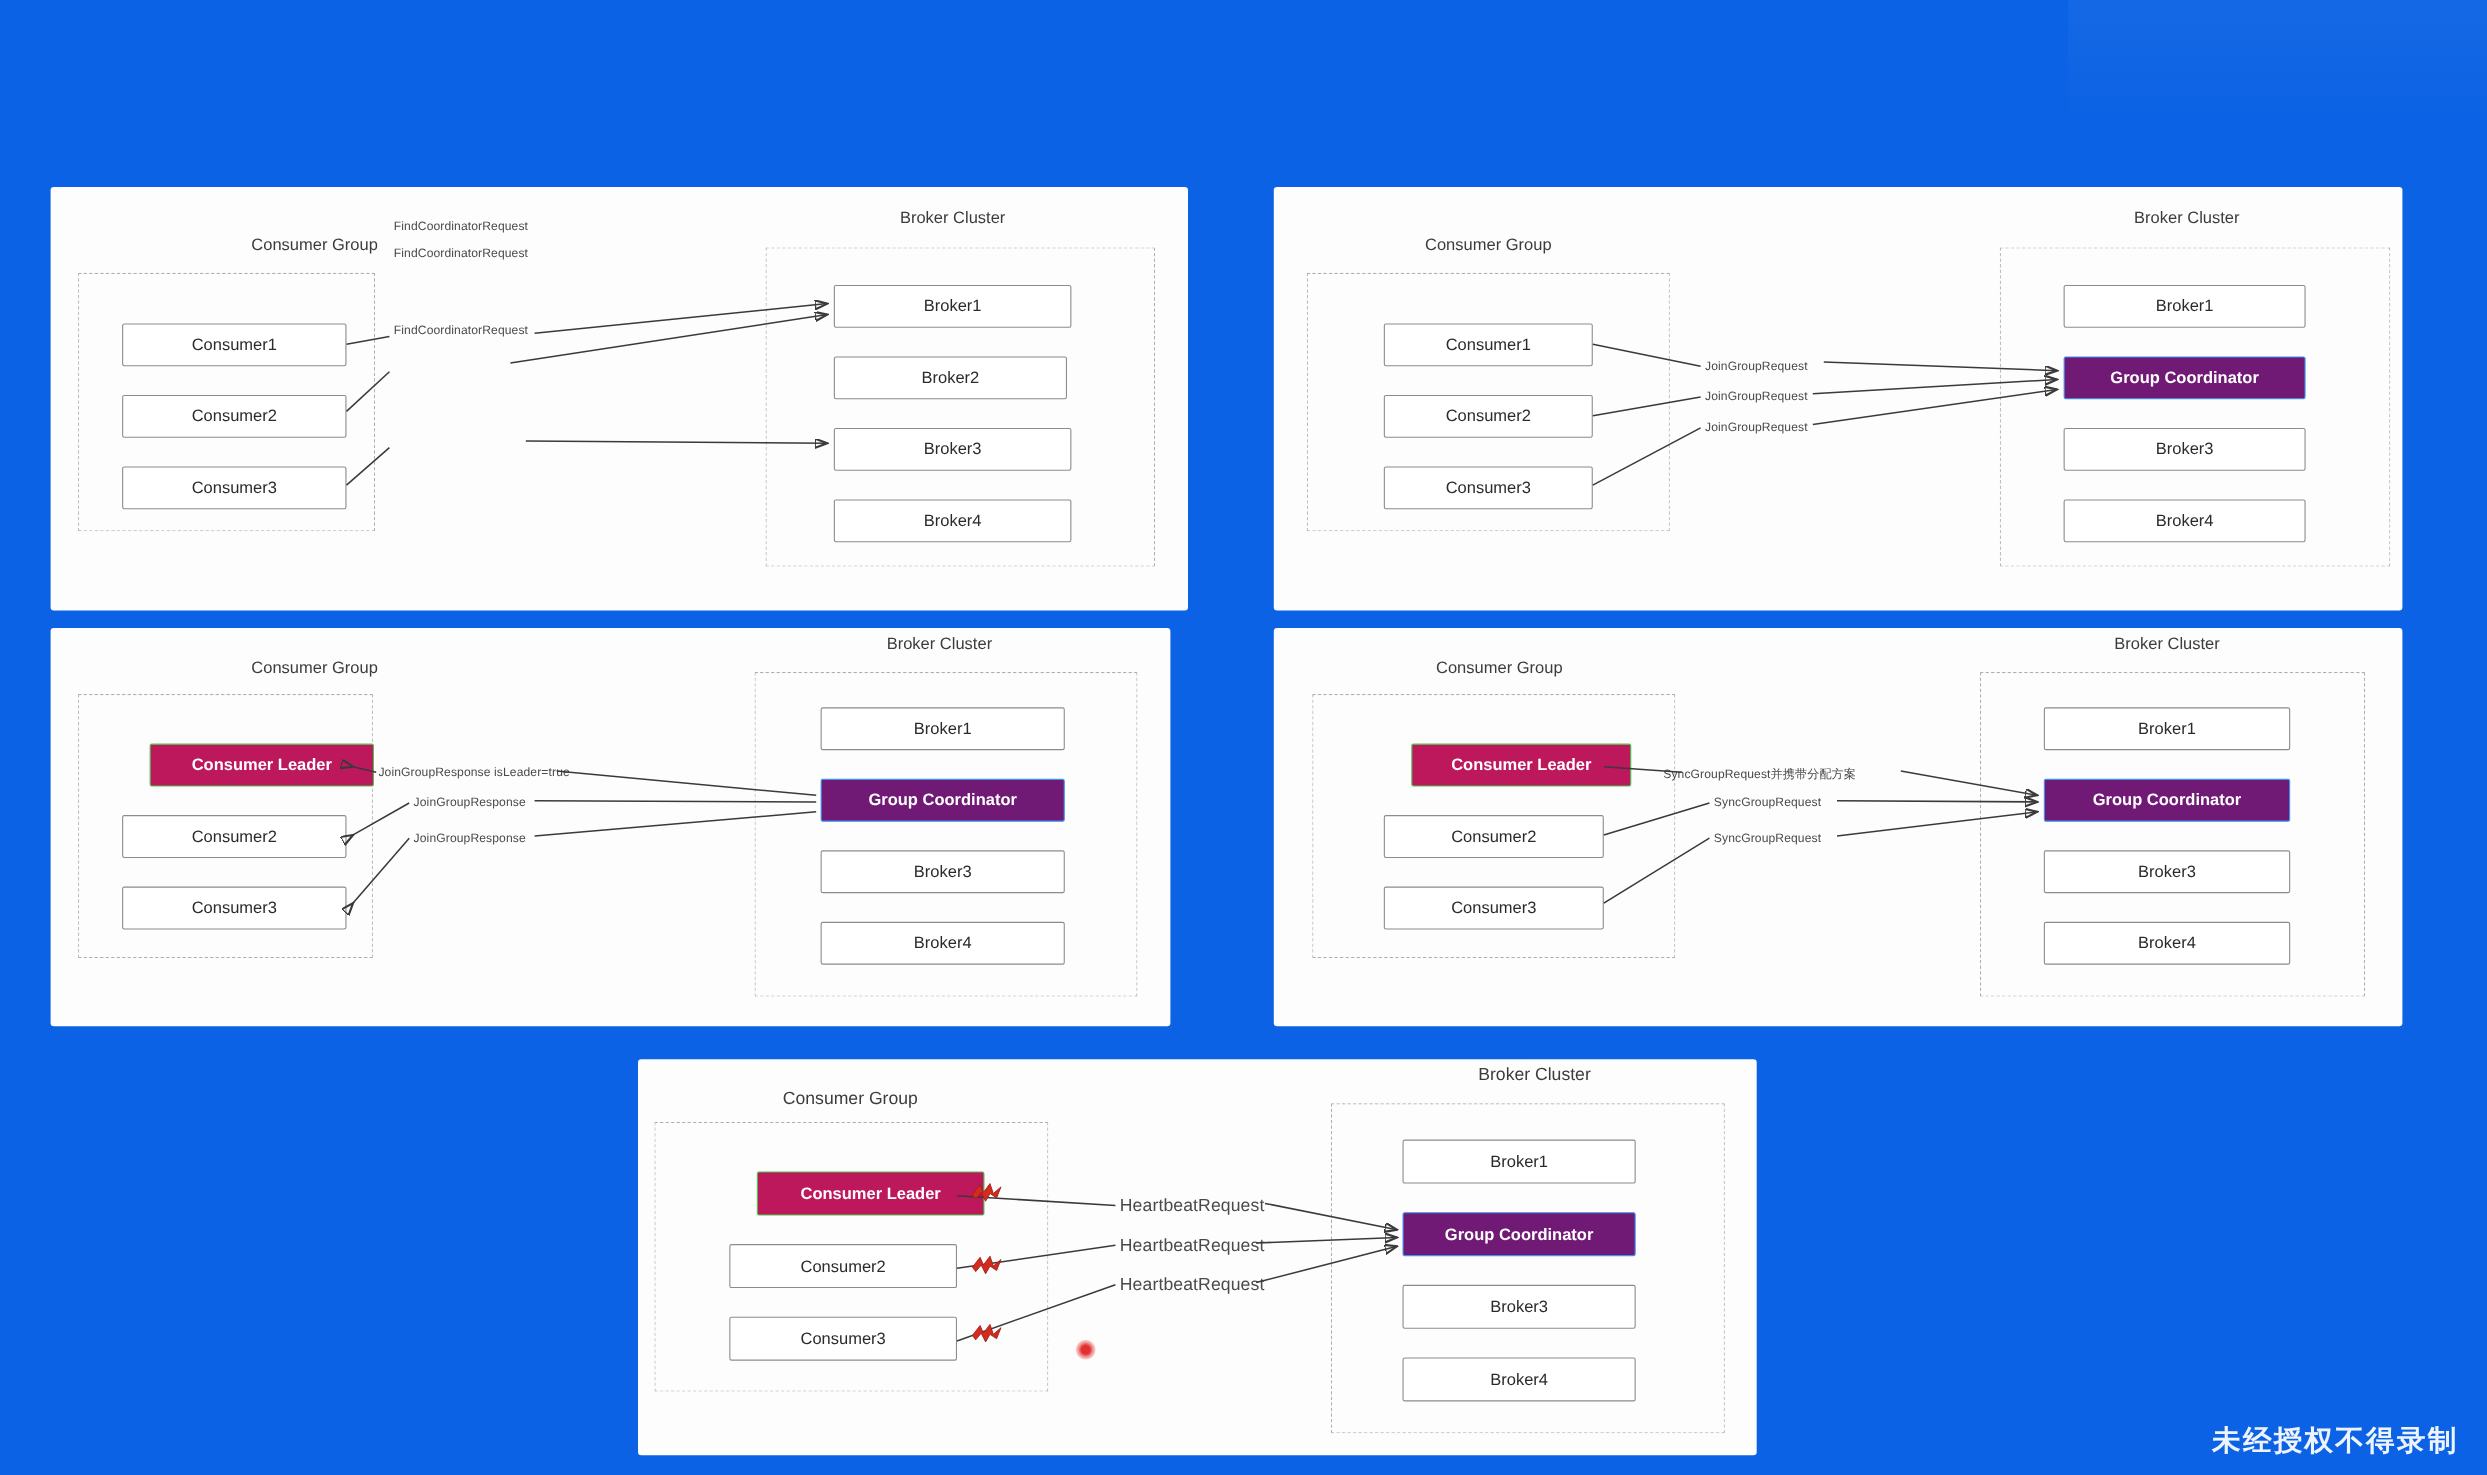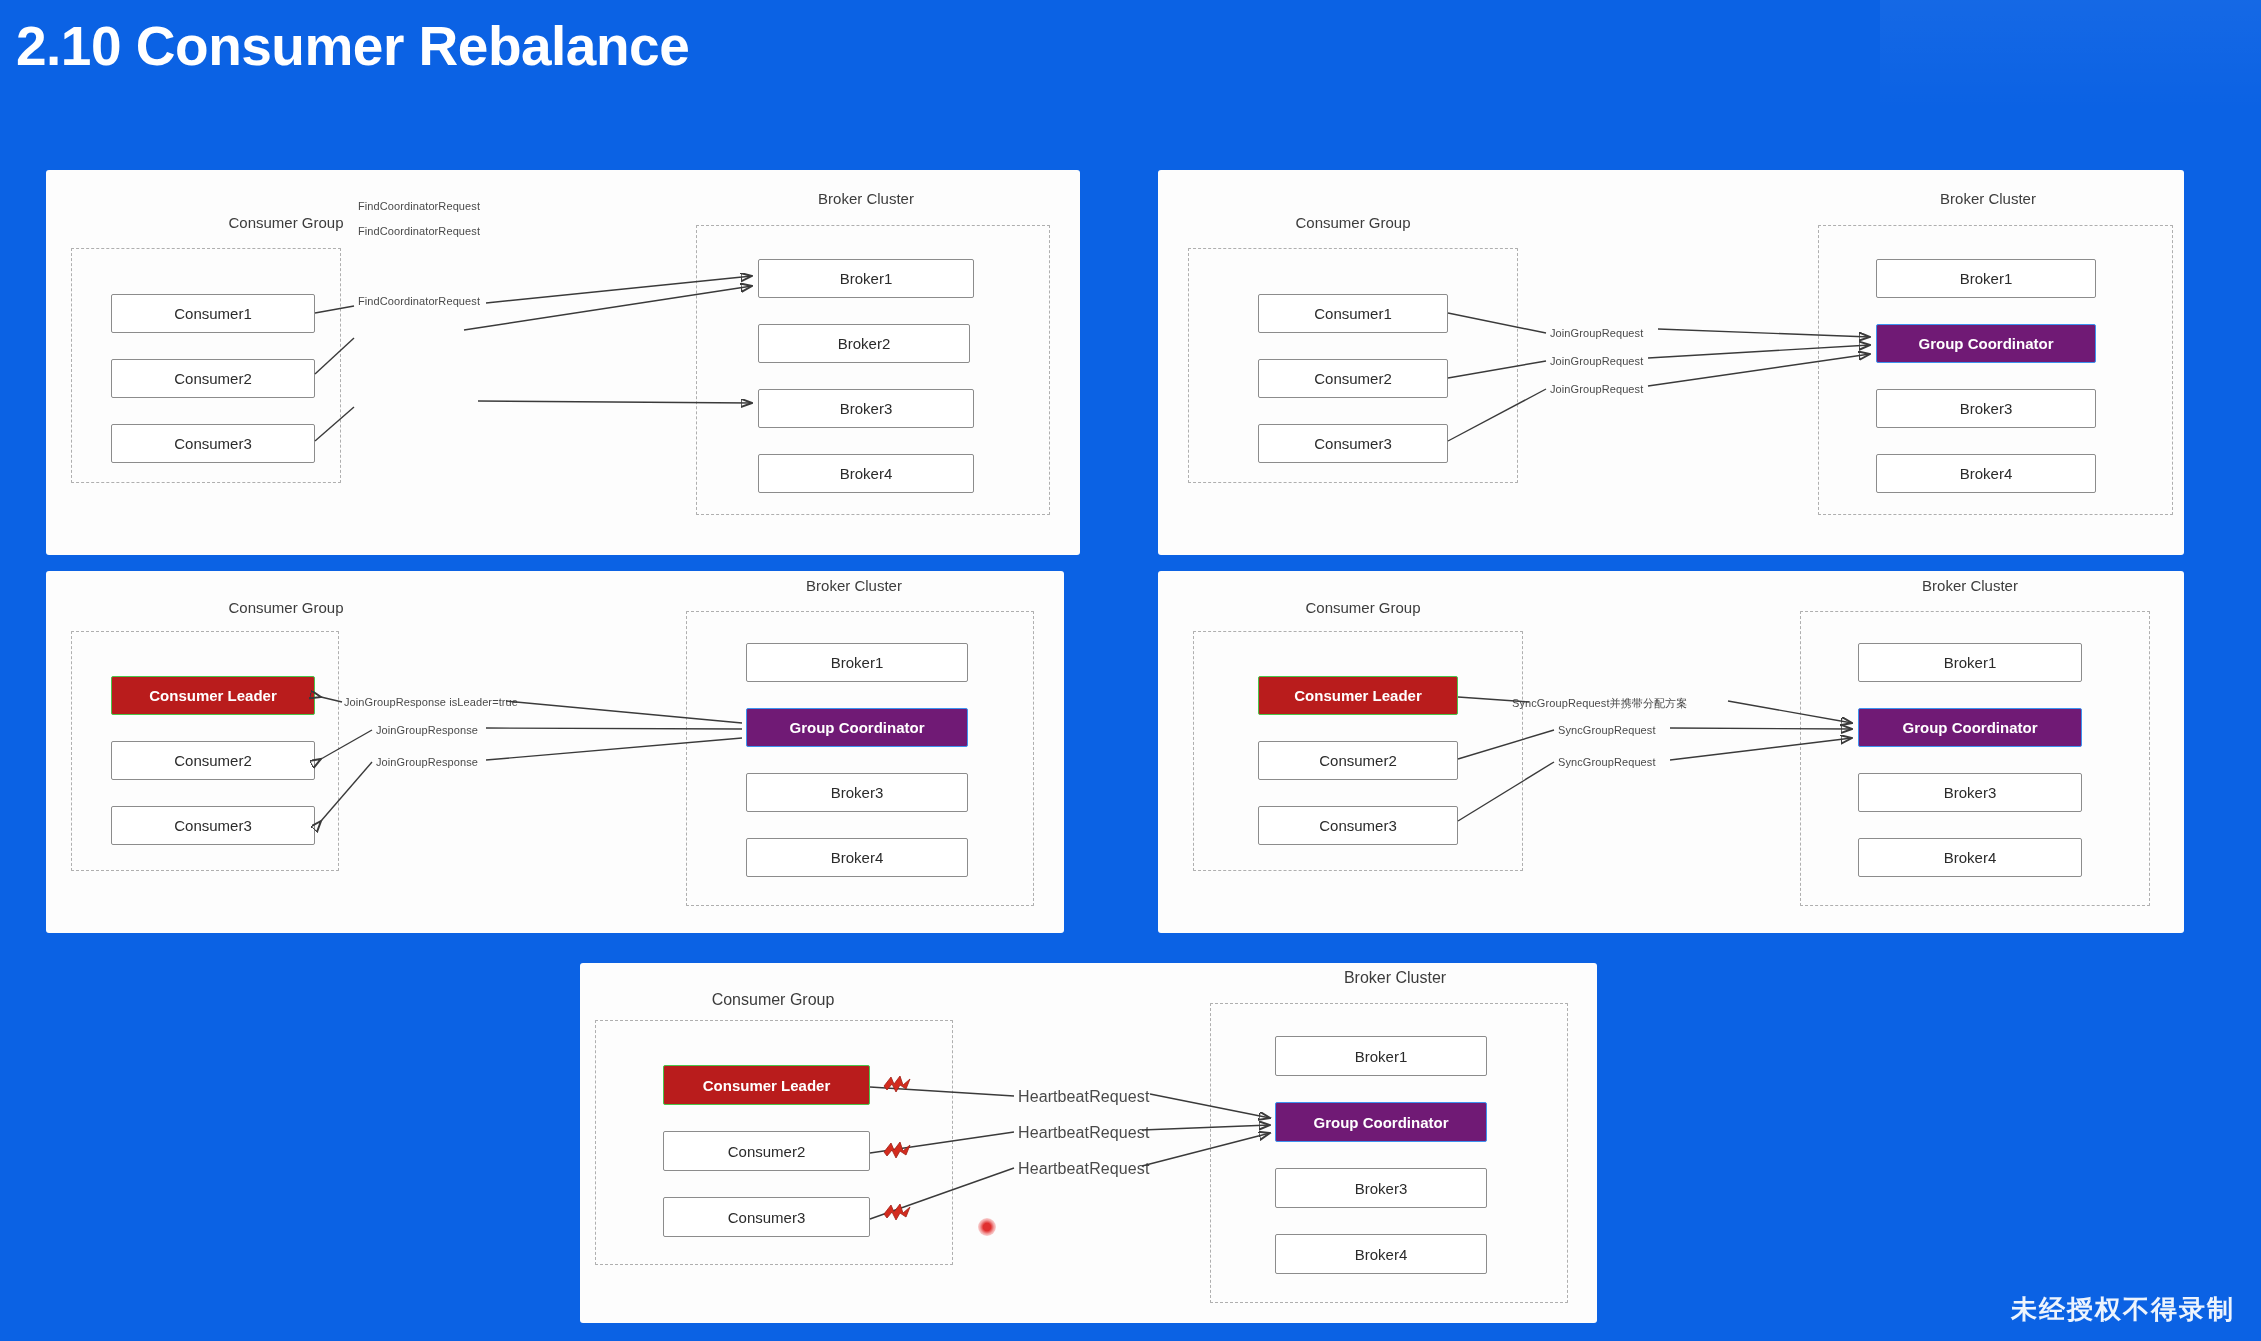--- a/index.html
+++ b/index.html
@@ -57,21 +57,21 @@
     position: absolute;
     display: flex; align-items: center; justify-content: center;
     border: 1.5px solid #8C8C8C;
     background: #FFFFFF;
     color: #2B2B2B;
     font-size: 15px;
     border-radius: 2px;
     white-space: nowrap;
   }
   .node.leader {
-    background: #b91c1c; border-color: #4CC44C; color: #FFFFFF; font-weight: 600;
+    background: #be185d; border-color: #4CC44C; color: #FFFFFF; font-weight: 600; margin-left: 25px;
   }
   .node.coordinator {
     background: #701a75; border-color: #3D93F0; color: #FFFFFF; font-weight: 600;
   }
 
   .edge-label {
     position: absolute;
     color: #4A4A4A;
     font-size: 11px;
     white-space: nowrap;
@@ -90,21 +90,20 @@
     background: radial-gradient(circle, #E03030 0%, #E03030 30%, rgba(235,90,90,0.55) 55%, rgba(240,140,140,0.12) 80%, rgba(255,255,255,0) 100%);
   }
 </style>
 </head>
 <body>
 
 <div id="stage">
 
   <div id="top-glow"></div>
 
-  <div id="slide-title">2.10 Consumer Rebalance</div>
 
   <div class="panel" style="left:46px; top:170px; width:1034px; height:385px;">
     <div class="zone-title" style="left:240px; top:44px;">Consumer Group</div>
     <div class="zone-title" style="left:820px; top:20px;">Broker Cluster</div>
 
     <div class="dashed-zone" style="left:25px; top:78px; width:270px; height:235px;"></div>
     <div class="dashed-zone" style="left:650px; top:55px; width:354px; height:290px;"></div>
 
     <div class="node" style="left:65px; top:124px; width:204px; height:39px;">Consumer1</div>
     <div class="node" style="left:65px; top:189px; width:204px; height:39px;">Consumer2</div>

